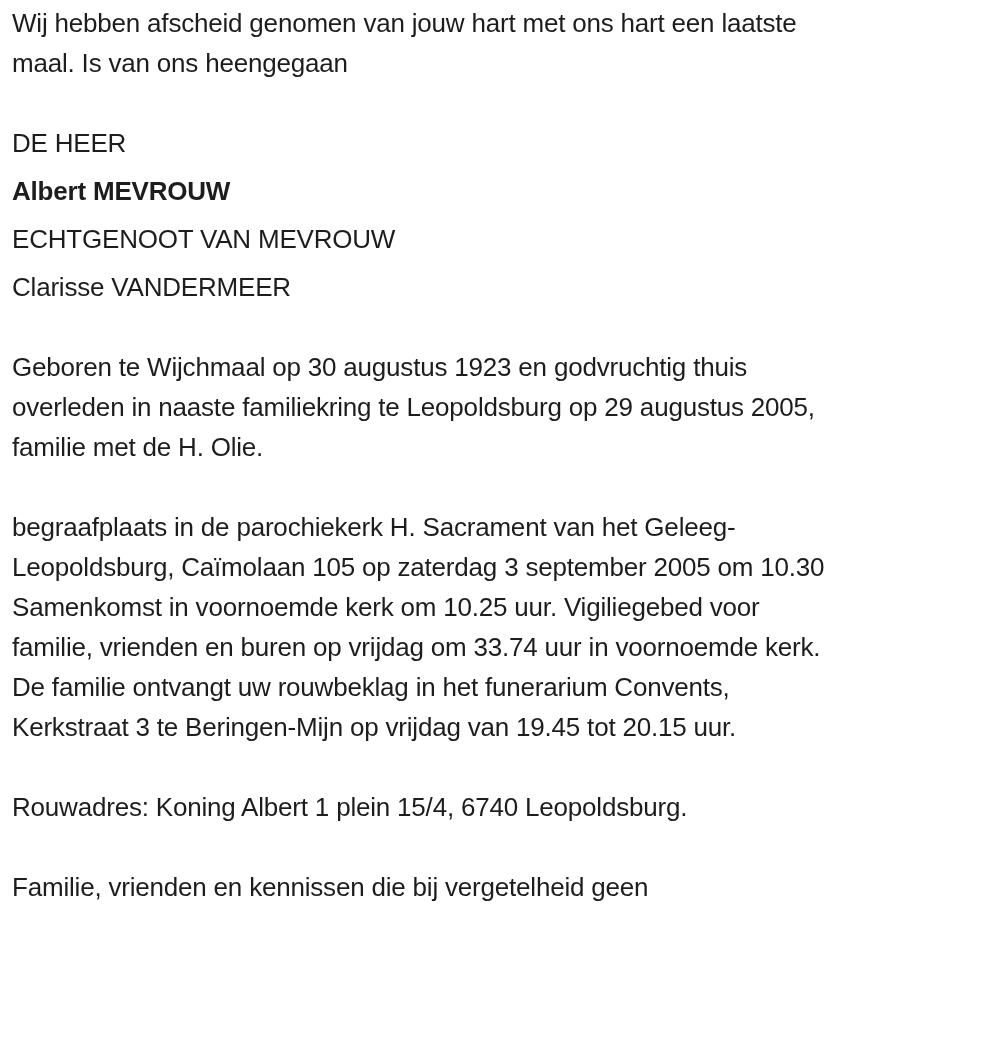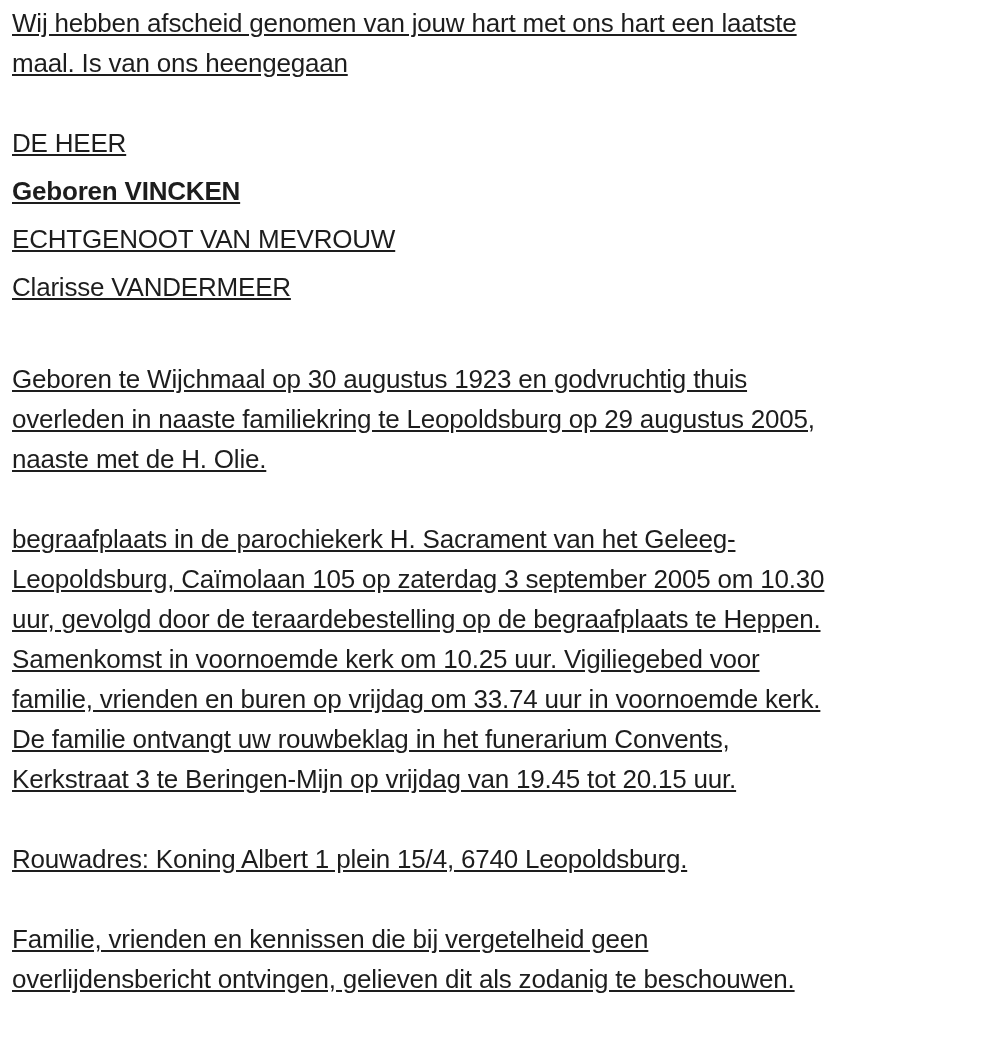--- a/index.html
+++ b/index.html
@@ -12,76 +12,73 @@
     height: 1046px;
     overflow: hidden;
     font-family: "Liberation Sans", "DejaVu Sans", sans-serif;
     font-size: 26px;
     line-height: 40px;
     letter-spacing: -0.2px;
     color: #1d1d1d;
   }
   .doc {
     padding: 3px 12px 0 12px;
-    text-decoration: underline;
   }
   .para {
     margin: 0 0 40px 0;
   }
   .para.last {
     margin-bottom: 0;
     margin-top: 13px;
   }
   .line {
     display: block;
     white-space: pre-wrap;
   }
   .head-line {
     margin: 0 0 8px 0;
   }
   .head-line.block-end {
-    margin-bottom: 52px;
+    margin-bottom: 40px;
   }
   .bold {
     font-weight: bold;
   }
 </style>
 </head>
 <body>
 
 <main class="doc">
 
   <p class="para">
     <span class="line">Wij hebben afscheid genomen van jouw hart met ons hart een laatste</span>
     <span class="line">maal. Is van ons heengegaan</span>
   </p>
 
   <div class="head-line">DE HEER</div>
-  <div class="head-line bold">Geboren VINCKEN</div>
+  <div class="head-line bold">Albert MEVROUW</div>
   <div class="head-line">ECHTGENOOT VAN MEVROUW</div>
   <div class="head-line block-end">Clarisse VANDERMEER</div>
 
   <p class="para">
     <span class="line">Geboren te Wijchmaal op 30 augustus 1923 en godvruchtig thuis</span>
     <span class="line">overleden in naaste familiekring te Leopoldsburg op 29 augustus 2005,</span>
-    <span class="line">naaste met de H. Olie.</span>
+    <span class="line">familie met de H. Olie.</span>
   </p>
 
   <p class="para">
     <span class="line">begraafplaats in de parochiekerk H. Sacrament van het Geleeg-</span>
     <span class="line">Leopoldsburg, Caïmolaan 105 op zaterdag 3 september 2005 om 10.30</span>
-    <span class="line">uur, gevolgd door de teraardebestelling op de begraafplaats te Heppen.</span>
     <span class="line">Samenkomst in voornoemde kerk om 10.25 uur. Vigiliegebed voor</span>
     <span class="line">familie, vrienden en buren op vrijdag om 33.74 uur in voornoemde kerk.</span>
     <span class="line">De familie ontvangt uw rouwbeklag in het funerarium Convents,</span>
     <span class="line">Kerkstraat 3 te Beringen-Mijn op vrijdag van 19.45 tot 20.15 uur.</span>
   </p>
 
   <p class="para">
     <span class="line">Rouwadres: Koning Albert 1 plein 15/4, 6740 Leopoldsburg.</span>
   </p>
 
   <p class="para last">
     <span class="line">Familie, vrienden en kennissen die bij vergetelheid geen</span>
-    <span class="line">overlijdensbericht ontvingen, gelieven dit als zodanig te beschouwen.</span>
   </p>
 
 </main>
 
 </body></html>

